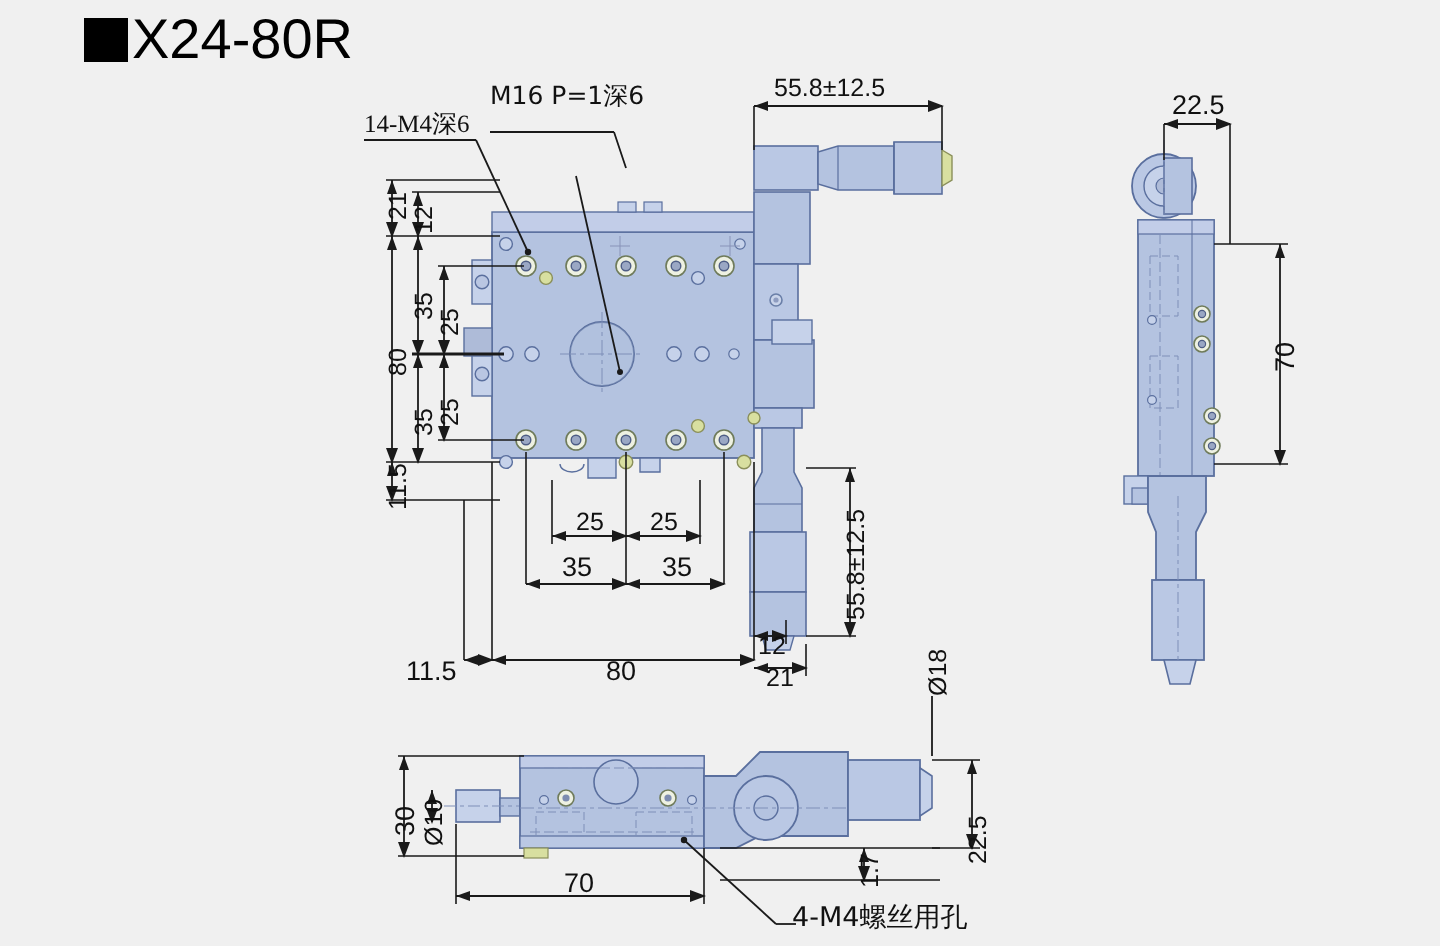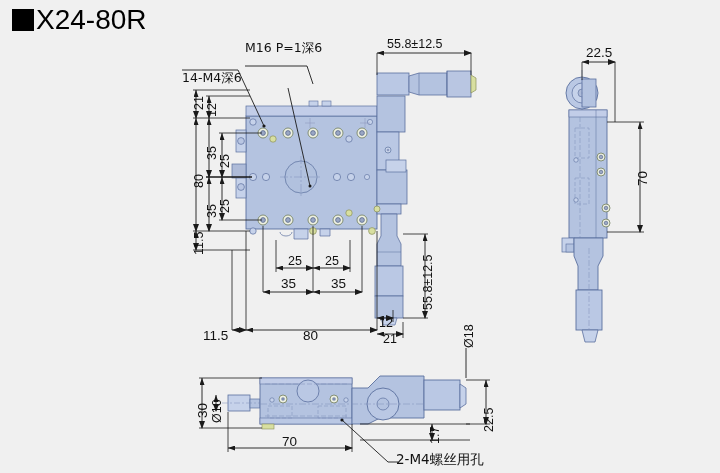--- a/index.html
+++ b/index.html
@@ -8,21 +8,21 @@
     width:720px;height:473px;
     background:#f0f0f0;
     font-family:"Liberation Sans","DejaVu Sans",sans-serif;
     overflow:hidden;
     position:relative;
   }
   #root{position:relative;width:720px;height:473px;}
 
   
   .title-row{
-    position:absolute;left:12px;top:6px;
+    position:absolute;left:42px;top:6px;
     display:flex;align-items:center;gap:2px;
   }
   .title-sq{
     width:22px;height:22px;background:#000;display:inline-block;
   }
   .title-txt{
     font-size:28px;color:#000;line-height:1;letter-spacing:0px;
     font-family:"Liberation Sans","DejaVu Sans",sans-serif;
   }
 
@@ -329,23 +329,23 @@
       <line x1="466" y1="424" x2="490" y2="424" stroke="#1a1a1a" stroke-width="0.8"></line>
 
       <line x1="466" y1="378" x2="466" y2="348" stroke="#1a1a1a" stroke-width="0.9"></line>
 
       <line x1="342" y1="420" x2="388" y2="462" stroke="#1a1a1a" stroke-width="0.9"></line>
       <line x1="388" y1="462" x2="398" y2="462" stroke="#1a1a1a" stroke-width="0.9"></line>
       <circle cx="342" cy="420" r="1.6" fill="#1a1a1a"></circle>
     </g>
   </svg>
 
-  <div class="lbl cjk" style="left:182px;top:72px;">14-M4深6</div>
+  <div class="lbl cjk" style="left:182px;top:56px;font-family:Liberation Serif, serif;">14-M4深6</div>
   <div class="lbl cjk" style="left:245px;top:42px;">M16 P=1深6</div>
-  <div class="lbl cjk big" style="left:396px;top:453px;">2-M4螺丝用孔</div>
+  <div class="lbl cjk big" style="left:396px;top:453px;">4-M4螺丝用孔</div>
 
   <div class="lbl" style="left:387px;top:38px;">55.8±12.5</div>
 
   <div class="lbl vert" style="left:193px;top:110px;">21</div>
   <div class="lbl vert" style="left:206px;top:117px;">12</div>
   <div class="lbl vert" style="left:193px;top:188px;">80</div>
   <div class="lbl vert" style="left:206px;top:160px;">35</div>
   <div class="lbl vert" style="left:219px;top:168px;">25</div>
   <div class="lbl vert" style="left:219px;top:213px;">25</div>
   <div class="lbl vert" style="left:206px;top:218px;">35</div>

